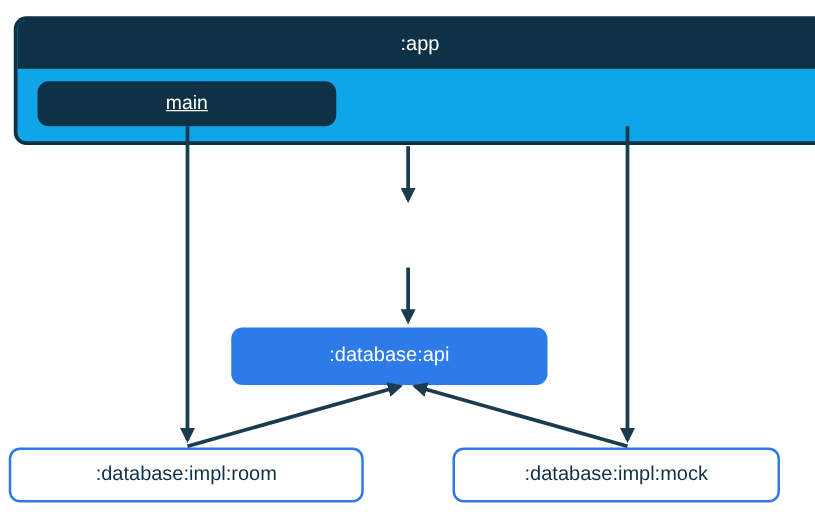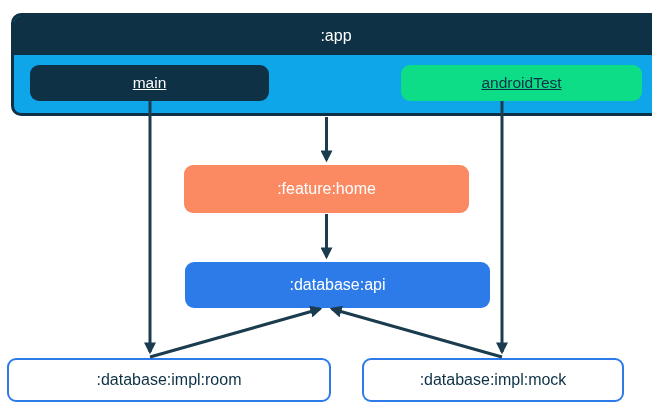--- a/index.html
+++ b/index.html
@@ -56,58 +56,52 @@
     box-sizing:border-box;
     border-radius:9px;
     display:flex;align-items:center;justify-content:center;
     font-size:16px;
   }
   .node-feature-home{
     left:184px;top:165px;width:285px;height:48px;
     background:var(--orange);color:#fff;
   }
   .node-database-api{
-    left:185px;top:262px;width:305px;height:46px;
+    left:185px;top:262px;width:253px;height:46px;
     background:var(--blue);color:#fff;
   }
   .node-impl{
     background:#fff;
     border:2.5px solid var(--blue);
     color:var(--navy);
   }
-  .node-impl-room{left:7px;top:358px;width:324px;height:44px;}
+  .node-impl-room{left:7px;top:358px;width:284px;height:44px;}
   .node-impl-mock{left:362px;top:358px;width:262px;height:44px;}
 
   .edges-svg{
     position:absolute;left:0;top:0;width:652px;height:412px;
     pointer-events:none;
   }
 </style>
 </head>
 <body>
 
 <div class="canvas">
 
   <div class="app-container">
     <div class="app-header">
       <span>:app</span>
     </div>
     <div class="app-body">
       <div class="pill pill-main">
         <span>main</span>
       </div>
-      <div class="pill pill-androidtest">
-        <span>androidTest</span>
-      </div>
     </div>
   </div>
 
-  <div class="node node-feature-home">
-    <span>:feature:home</span>
-  </div>
 
   <div class="node node-database-api">
     <span>:database:api</span>
   </div>
 
   <div class="node node-impl node-impl-room">
     <span>:database:impl:room</span>
   </div>
 
   <div class="node node-impl node-impl-mock">

